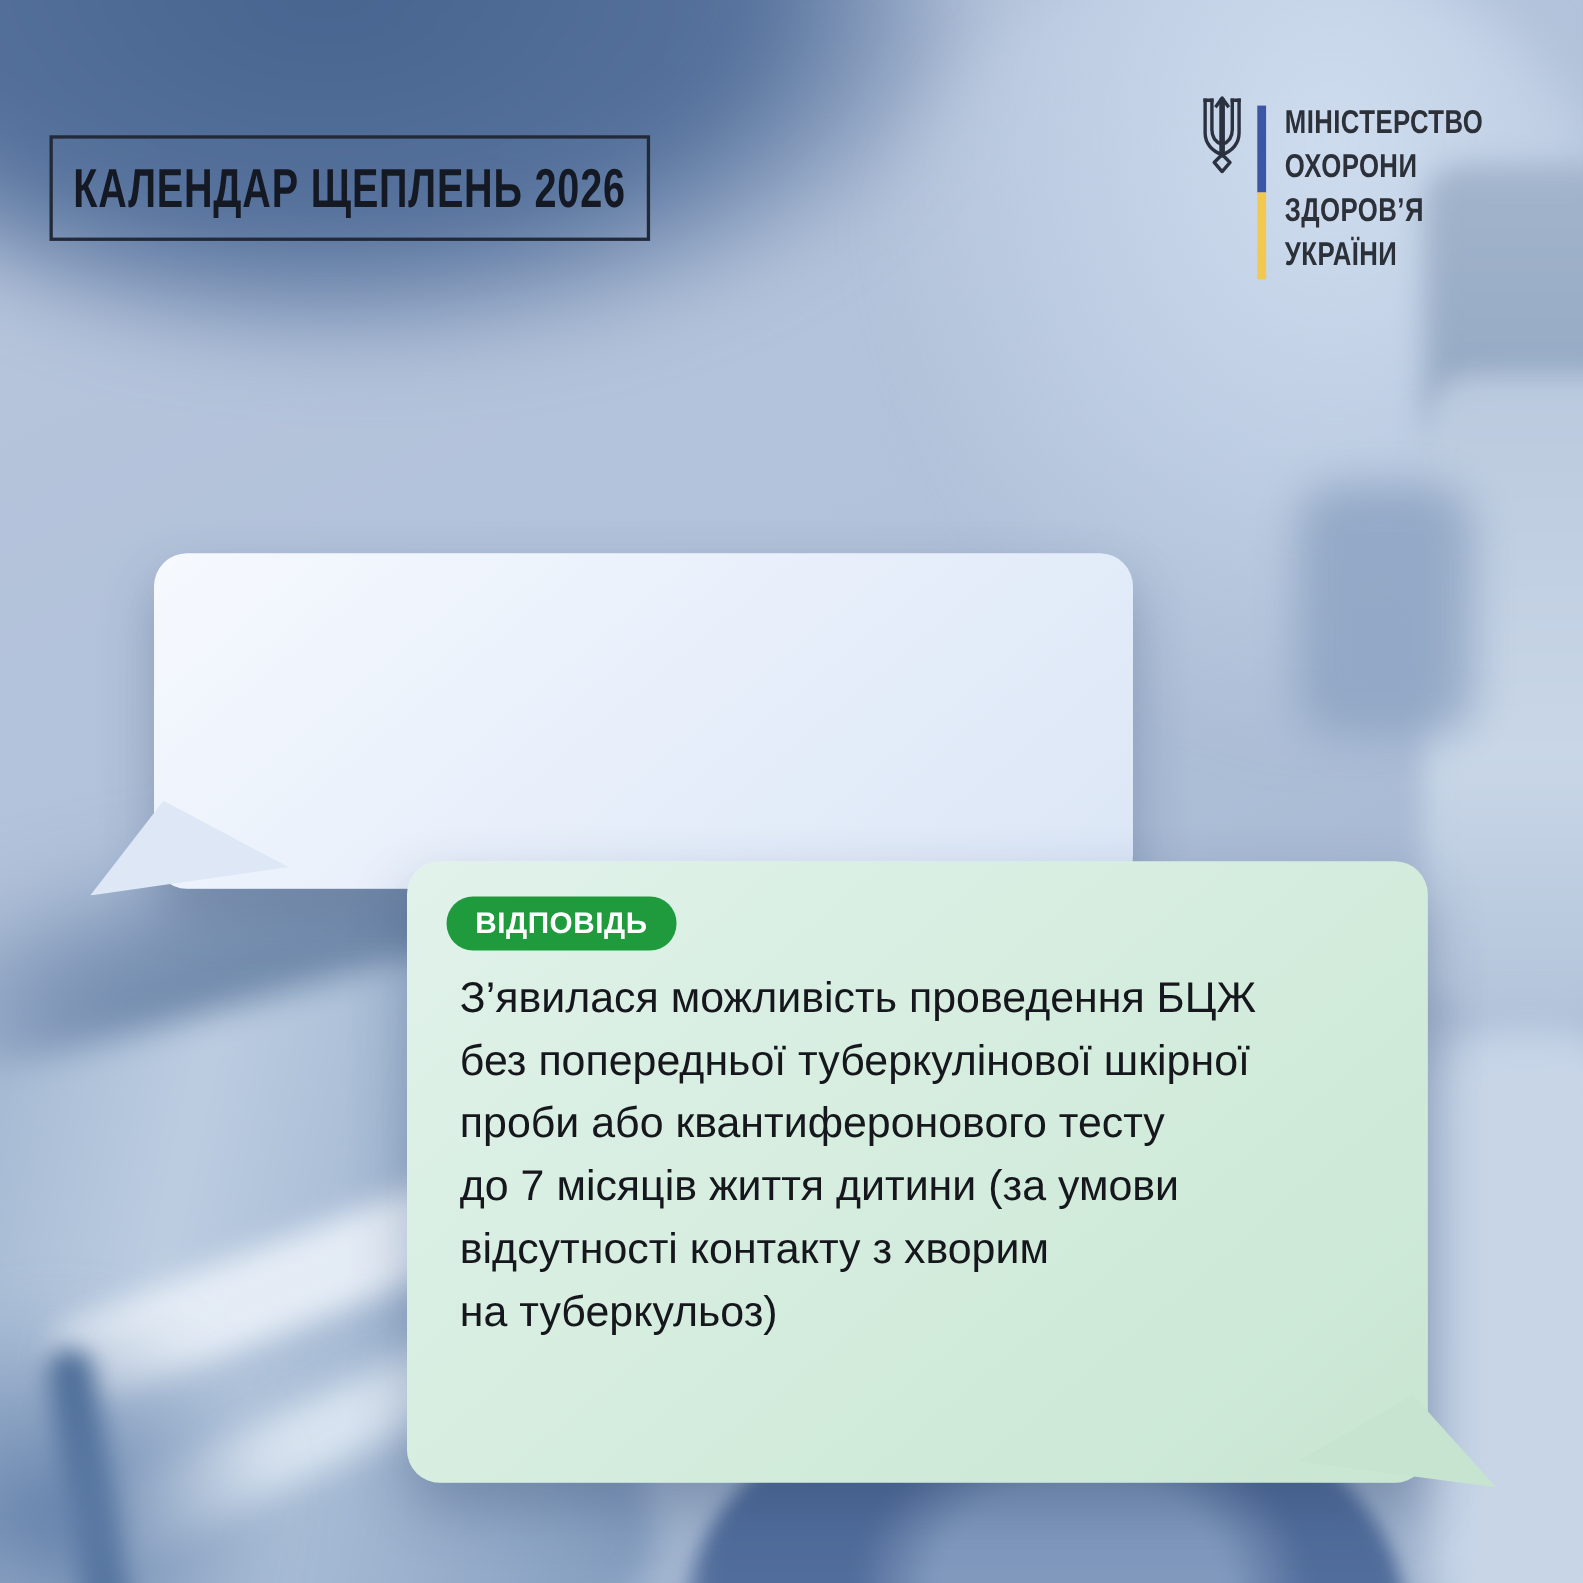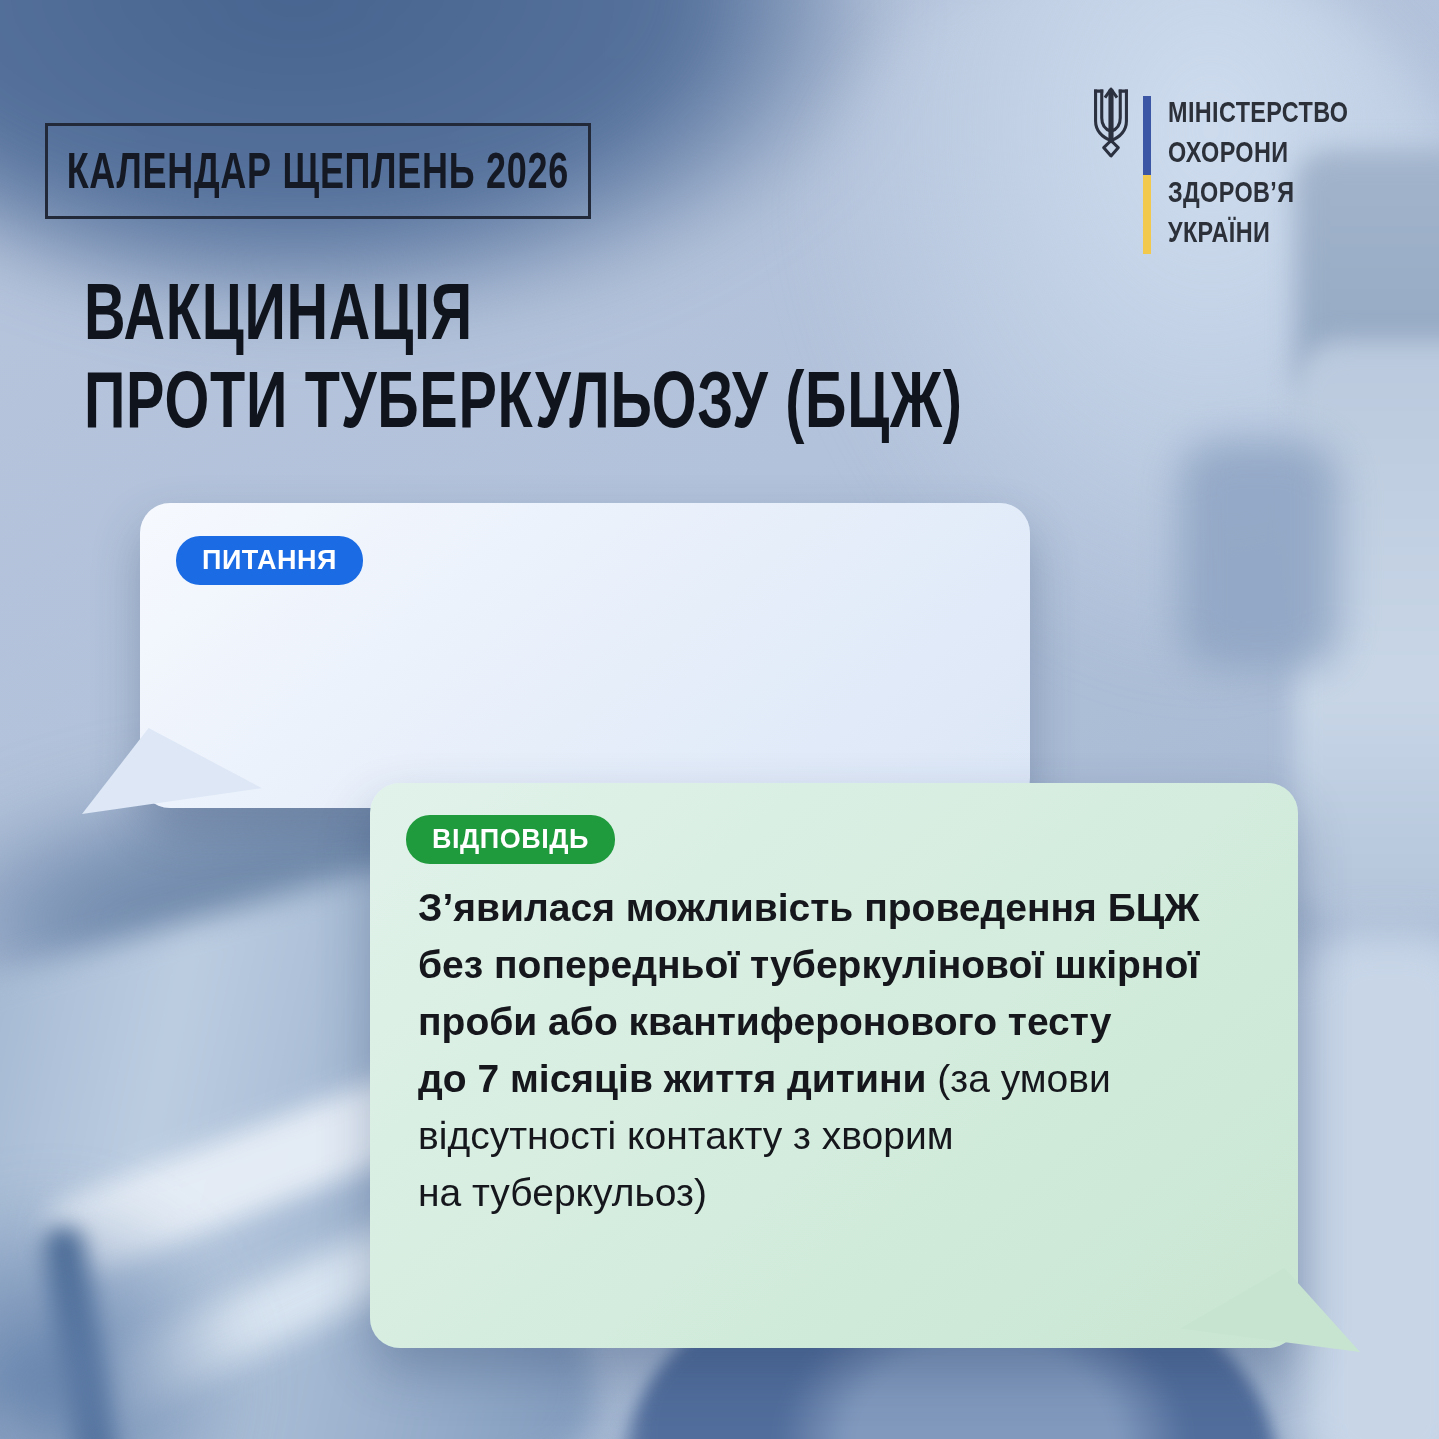--- a/index.html
+++ b/index.html
@@ -71,21 +71,21 @@
     background:#c7e4d0;clip-path:polygon(100% 100%,58% 0,0 72%);}
   .badge{position:absolute;left:36px;display:inline-flex;align-items:center;
     padding:9px 26px;border-radius:24px;color:#ffffff;font-weight:bold;
     font-size:27px;letter-spacing:.5px;white-space:nowrap;}
   .q-badge{top:33px;background:#1a6be4;}
   .a-badge{top:32px;background:#1f9a3c;}
   .bubble-text{position:absolute;left:48px;right:36px;color:#15171c;
     font-size:39px;line-height:57px;white-space:pre-line;}
   .q-text{top:94px;font-weight:bold;}
   .a-text{top:96px;}
-  .a-text .strong{font-weight:bold;}
+  .a-text .strong{font-weight:normal;}
   .a-text .note{font-weight:normal;}
 </style>
 </head>
 <body>
 
 <div class="canvas">
 
   <div class="bg">
     <div class="blob-topleft"></div>
     <div class="light-topright"></div>
@@ -120,27 +120,22 @@
   <div class="logo-bar">
     <div class="b"></div>
     <div class="y"></div>
   </div>
 
   <div class="logo-name">МІНІСТЕРСТВО
 ОХОРОНИ
 ЗДОРОВ’Я
 УКРАЇНИ</div>
 
-  <div class="title">
-    <div class="line">ВАКЦИНАЦІЯ</div>
-    <div class="line">ПРОТИ ТУБЕРКУЛЬОЗУ (БЦЖ)</div>
-  </div>
 
   <div class="bubble q-bubble">
-    <div class="badge q-badge">ПИТАННЯ</div>
   </div>
 
   <div class="bubble a-bubble">
     <div class="badge a-badge">ВІДПОВІДЬ</div>
     <div class="bubble-text a-text"><span class="strong">З’явилася можливість проведення БЦЖ
 без попередньої туберкулінової шкірної
 проби або квантиферонового тесту
 до 7 місяців життя дитини </span><span class="note">(за умови
 відсутності контакту з хворим
 на туберкульоз)</span></div>

